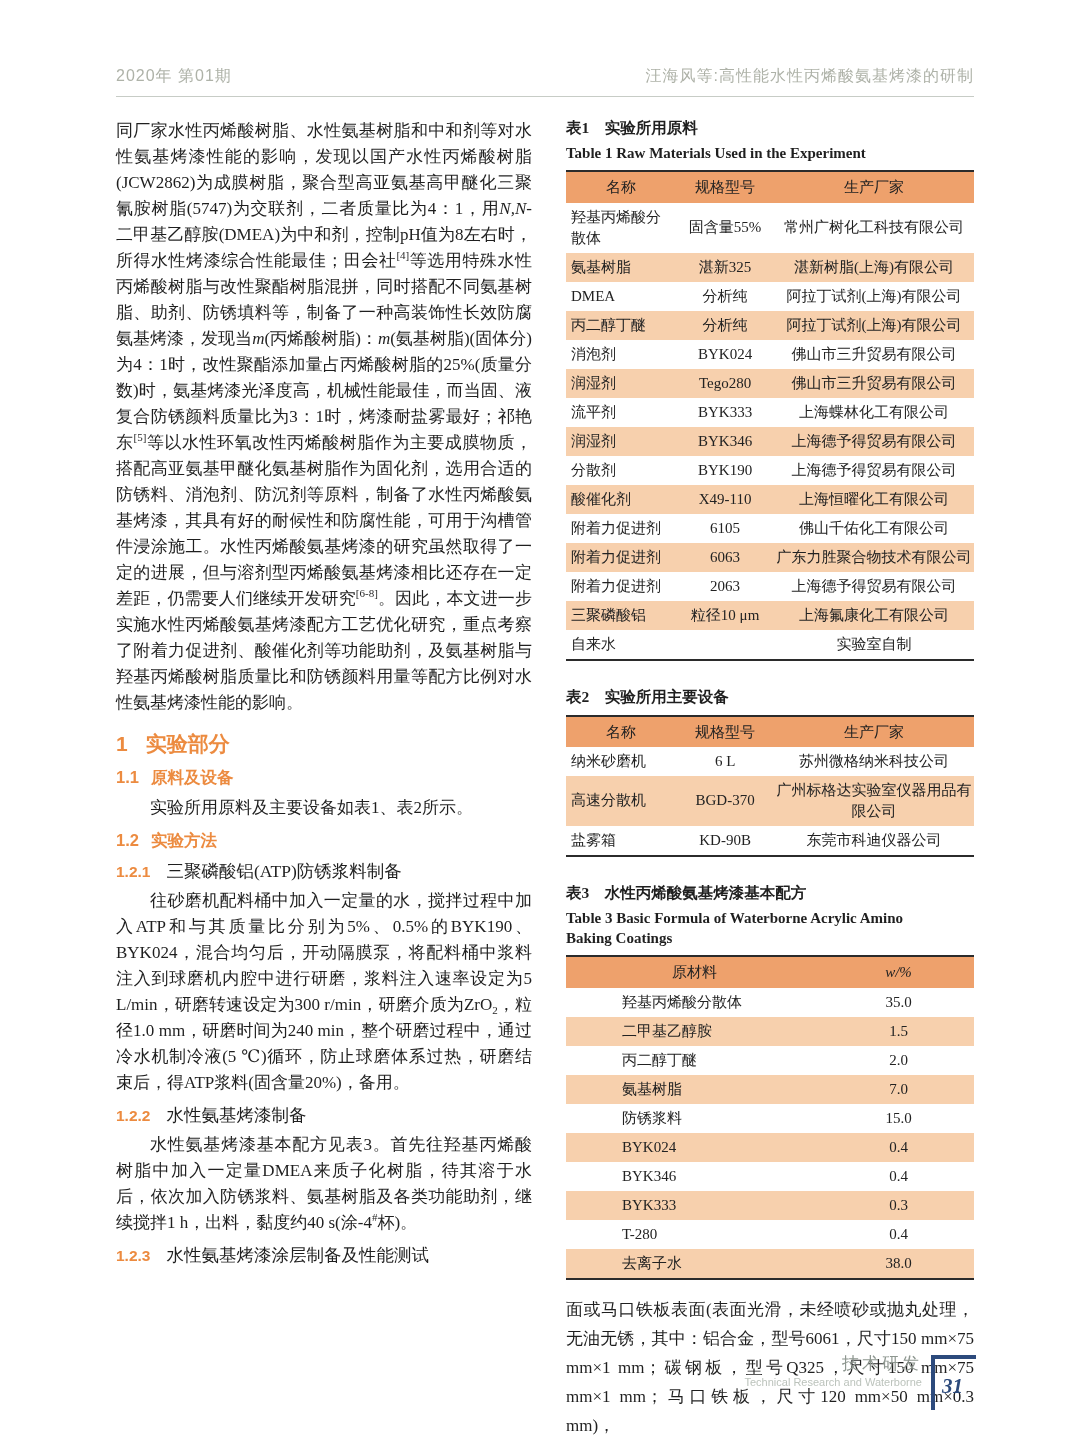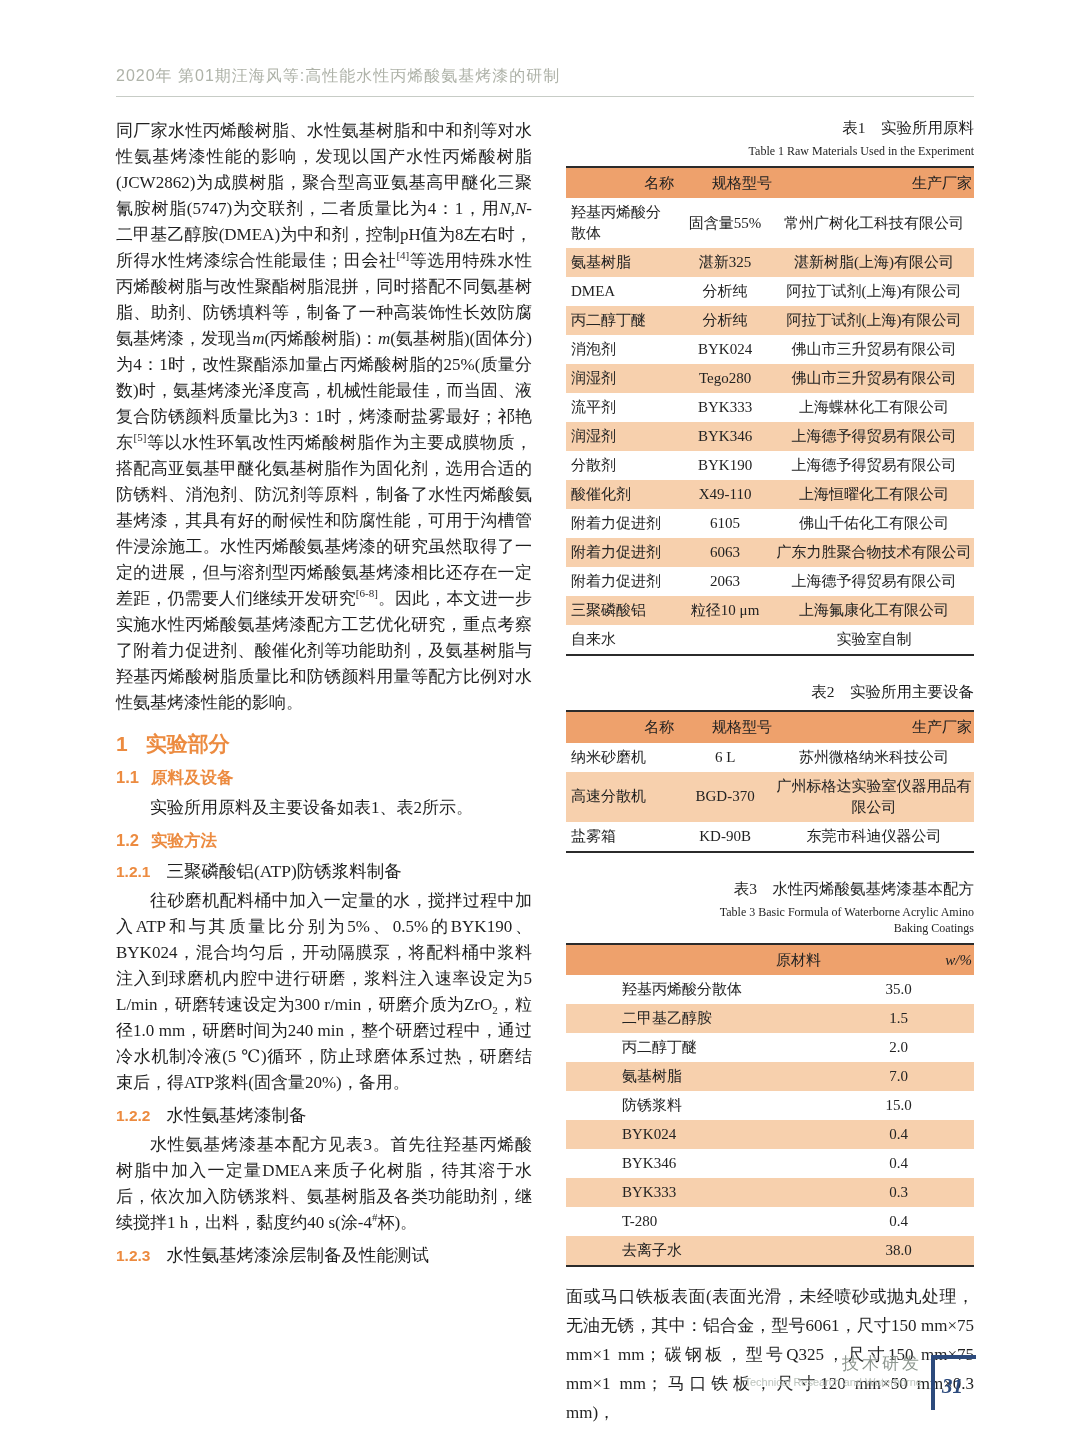--- a/index.html
+++ b/index.html
@@ -12,21 +12,21 @@
     --ink:#1f1f1f;
   }
   html,body{margin:0;padding:0;background:#ffffff;}
   .page{
     position:relative;width:1072px;height:1444px;background:#ffffff;overflow:hidden;
     font-family:"Liberation Serif","DejaVu Serif",serif;color:var(--ink);
   }
   
   .page-header{
     position:absolute;left:116px;top:66px;width:858px;
-    display:flex;justify-content:flex-start;align-items:flex-end;
+    display:flex;justify-content:space-between;align-items:flex-end;
     padding-bottom:9px;border-bottom:1.5px solid var(--rule-gray);
     font-family:"Liberation Sans","DejaVu Sans",sans-serif;
     font-size:16px;color:var(--header-gray);letter-spacing:1px;
   }
   
   .columns{position:absolute;left:116px;top:118px;width:858px;display:flex;gap:34px;}
   .col-left{width:420px;}
   .col-right{width:412px;}
 
   .body-p{margin:0;font-size:17px;line-height:26px;text-align:justify;}
@@ -38,28 +38,28 @@
     font-weight:bold;font-size:21px;color:var(--accent-orange);}
   .sec1 .num{margin-right:18px;}
   .sec2{margin:9px 0 6px;font-family:"Liberation Sans","DejaVu Sans",sans-serif;
     font-weight:bold;font-size:16.5px;color:var(--accent-orange);}
   .sec2 .num{margin-right:12px;}
   .sec3{margin:7px 0 5px;font-size:17.5px;font-weight:normal;}
   .sec3 .num{font-family:"Liberation Sans","DejaVu Sans",sans-serif;
     font-weight:bold;font-size:15.5px;color:var(--accent-orange);margin-right:16px;}
 
   
-  .tblcap{text-align:right;font-weight:normal;margin:0 0 7px;}
+  .tblcap{text-align:left;font-weight:bold;margin:0 0 7px;}
   .tblcap .cap-zh{font-size:15.5px;margin-bottom:4px;}
-  .tblcap .cap-en{font-size:12px;line-height:1.35;}
+  .tblcap .cap-en{font-size:15px;line-height:1.35;}
   table.tbl{width:100%;border-collapse:collapse;
     border-top:2.5px solid #2b2b2b;border-bottom:2.5px solid #2b2b2b;
     font-size:15px;color:#222;}
   table.tbl th{background:var(--table-header-bg);font-weight:normal;
-    text-align:right;padding:5px 2px;line-height:1.35;}
+    text-align:center;padding:5px 2px;line-height:1.35;}
   table.tbl td{padding:4px 2px;text-align:center;line-height:1.4;vertical-align:middle;}
   table.tbl tbody tr:nth-child(even) td{background:var(--table-stripe-bg);}
   .tbl-3col th:nth-child(1),.tbl-3col td:nth-child(1){width:27%;}
   .tbl-3col th:nth-child(2),.tbl-3col td:nth-child(2){width:24%;}
   .tbl-3col td:nth-child(1){text-align:left;padding-left:5px;}
   .tbl-t3 th:nth-child(1),.tbl-t3 td:nth-child(1){width:63%;}
   .tbl-t3 td:nth-child(1){text-align:left;padding-left:56px;}
   .tbl-t3 th:nth-child(2){font-style:italic;}
   .tbl-gap{height:26px;}
   .tail-p{margin:15px 0 0;font-size:17px;line-height:29px;text-align:justify;}

